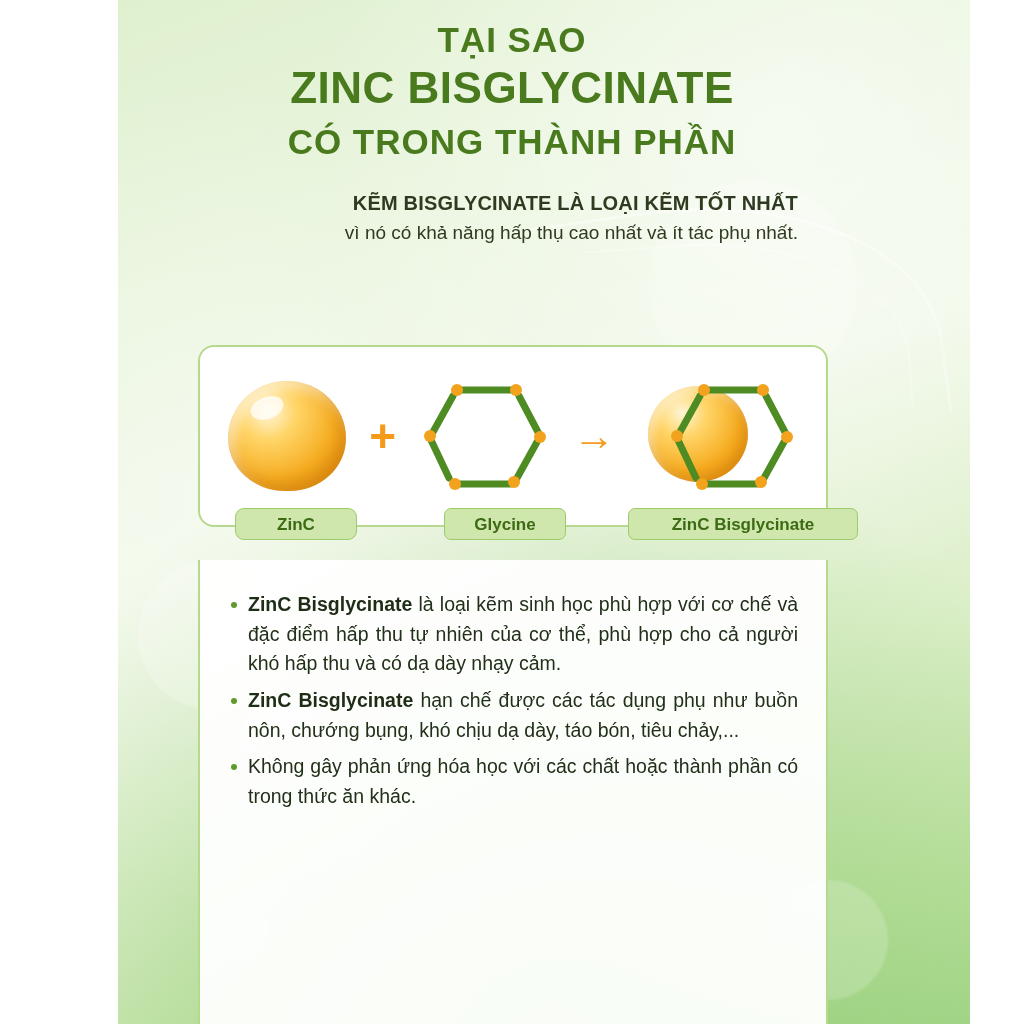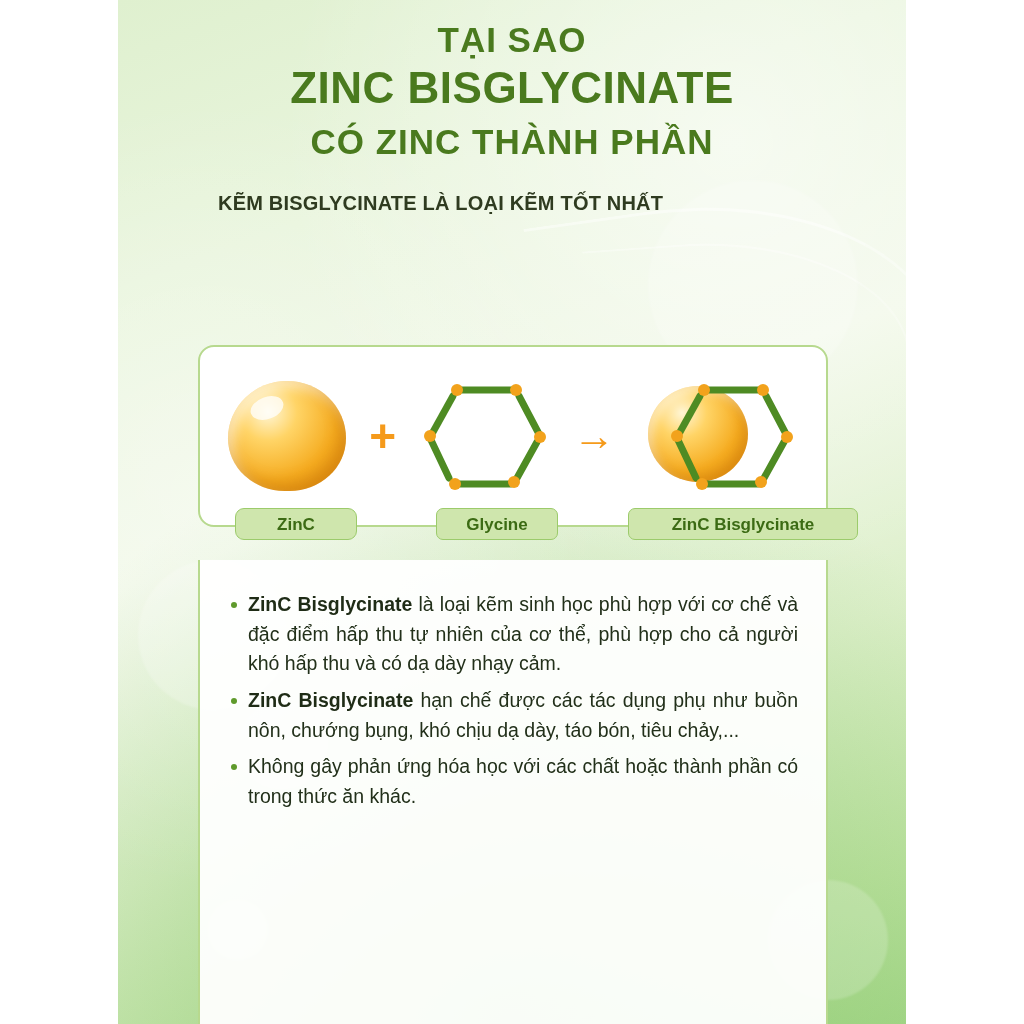--- a/index.html
+++ b/index.html
@@ -11,21 +11,21 @@
   }
   .page {
     position: relative;
     width: 1024px; height: 1024px;
     overflow: hidden;
     background: #ffffff;
   }
   
   .panel {
     position: absolute;
-    left: 118px; top: 0; width: 788px; height: 1024px;
+    left: 118px; top: 0; width: 852px; height: 1024px;
     background:
       radial-gradient(circle at 78% 14%, rgba(255,255,255,0.55) 0%, rgba(255,255,255,0) 42%),
       radial-gradient(circle at 12% 48%, rgba(255,255,255,0.35) 0%, rgba(255,255,255,0) 45%),
       radial-gradient(circle at 50% 100%, rgba(120,190,90,0.55) 0%, rgba(120,190,90,0) 55%),
       linear-gradient(160deg, #dff0cf 0%, #e9f5dd 22%, #f1f8e8 45%, #dcefc9 68%, #bfe3a3 88%, #a9d98e 100%);
     overflow: hidden;
   }
   
   .blob {
     position: absolute;
@@ -69,22 +69,22 @@
     font-size: 44px; font-weight: bold; letter-spacing: 0.5px;
     color: #4a7a1e; line-height: 1.2; margin-top: 2px;
   }
   .h-line3 {
     font-size: 35px; font-weight: bold; letter-spacing: 1px;
     color: #4a7a1e; line-height: 1.2; margin-top: 6px;
   }
 
   .sub-wrap {
     position: absolute;
-    left: 100px; top: 192px; width: 588px;
-    text-align: left;
+    left: 92px; top: 192px; width: 588px;
+    text-align: right;
   }
   .sub-title {
     font-size: 20px; font-weight: bold; color: #2f3b20; letter-spacing: 0.2px;
   }
   .sub-text {
     font-size: 19px; color: #2f3b20; margin-top: 5px; line-height: 1.35;
   }
 
   
   .reaction-card {
@@ -139,21 +139,21 @@
     position: absolute; top: 0;
     height: 32px; line-height: 32px;
     background: #cfe6ad;
     border: 1px solid #9ccb6b;
     border-radius: 7px;
     color: #3c6b14; font-weight: bold; font-size: 17px;
     text-align: center;
     padding: 0 14px;
   }
   .chip.c1 { left: 37px; width: 122px; border-radius: 9px; }
-  .chip.c2 { left: 238px; width: 122px; }
+  .chip.c2 { left: 246px; width: 122px; }
   .chip.c3 { left: 430px; width: 230px; }
 
   
   .content-card {
     position: absolute;
     left: 80px; top: 540px; width: 630px; height: 484px;
     background: rgba(255,255,255,0.94);
     border: 2px solid #b7d98e;
     border-top: none;
     border-radius: 0 0 20px 20px;
@@ -188,25 +188,26 @@
     <div class="blob b2"></div>
     <div class="blob b3"></div>
     <div class="blob b4"></div>
     <div class="blob b5"></div>
     <div class="swoosh"></div>
     <div class="swoosh2"></div>
 
     <div class="headings">
       <div class="h-line1">TẠI SAO</div>
       <div class="h-line2">ZINC BISGLYCINATE</div>
-      <div class="h-line3">CÓ ZINC THÀNH PHẦN</div>
+      <div class="h-line3">CÓ TRONG THÀNH PHẦN</div>
     </div>
 
     <div class="sub-wrap">
       <div class="sub-title">KẼM BISGLYCINATE LÀ LOẠI KẼM TỐT NHẤT</div>
+      <div class="sub-text">vì nó có khả năng hấp thụ cao nhất và ít tác phụ nhất.</div>
     </div>
 
     <div class="reaction-card">
       <div class="reaction-row">
         <div class="zinc-drop"></div>
         <div class="plus-sign">+</div>
         <div>
           <svg class="hex-svg" width="130" height="128" viewBox="0 0 130 128" aria-hidden="true">
             <g fill="none" stroke="#4e8b23" stroke-width="7" stroke-linecap="round">
               <path d="M40 18 L95 18"></path>

